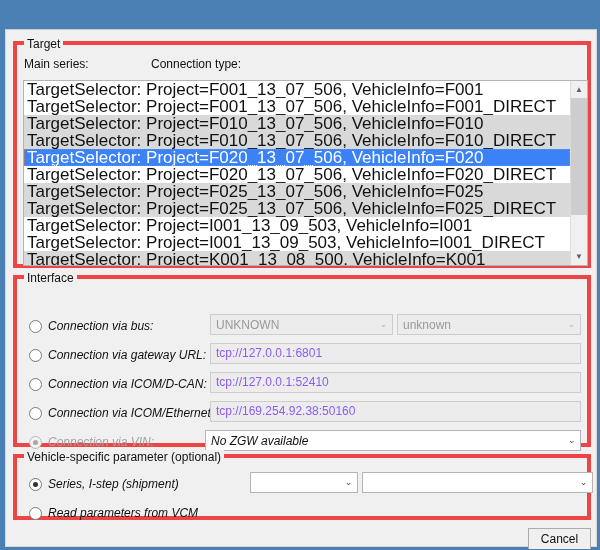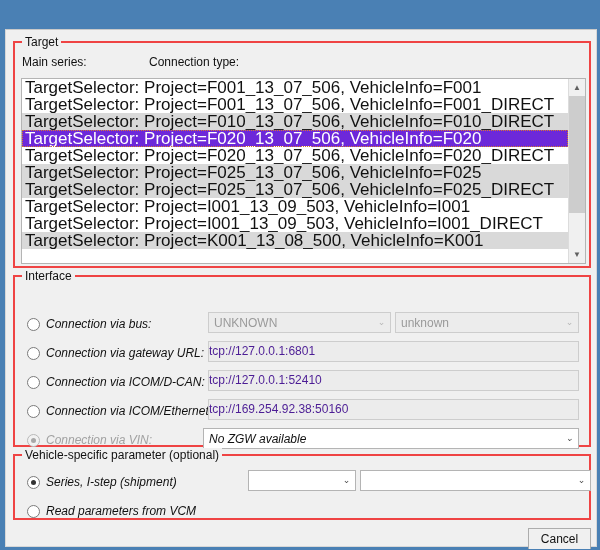--- a/index.html
+++ b/index.html
@@ -76,21 +76,21 @@
     box-sizing: border-box;
     background: #f0f0f0;
     border: 1px solid #d7d7d7;
     border-top: 1px solid #c9c9c9;
   }
 
   
   .groupbox {
     position: absolute;
     box-sizing: border-box;
-    border: 2px solid #ef4444;
+    border: 4px solid #ef4444;
   }
   .group-title {
     position: absolute;
     top: -8px;
     left: 7px;
     background: #f0f0f0;
     padding: 0 3px;
     font-size: 12px;
     color: #111111;
   }
@@ -174,21 +174,21 @@
     padding-left: 3px;
     font-size: 17px;
     color: #111111;
     white-space: nowrap;
     overflow: hidden;
     box-sizing: border-box;
     cursor: default;
   }
   .list-row.alt { background: #d9d9d9; }
   .list-row.selected {
-    background: #6d28d9;
+    background: #3b82f6;
     color: #ffffff;
     outline: 1px dotted #d97b2c;
     outline-offset: -1px;
   }
 
   
   #vscroll {
     flex: 0 0 auto;
     width: 16px;
     background: #f0f0f0;
@@ -263,22 +263,23 @@
   #r-ethernet { left: 12px; top: 127px; }
   #r-vin      { left: 12px; top: 156px; }
 
   .textbox {
     position: absolute;
     box-sizing: border-box;
     height: 21px;
     line-height: 19px;
     background: #ececec;
     border: 1px solid #cdcdcd;
-    color: #4c1d95;
-    font-size: 12px;
+    color: #8b5cf6;
+    font-size: 12px;
+    padding-left: 5px;
     white-space: nowrap;
     overflow: hidden;
   }
   #cmb-bus-1   { left: 193px; top: 35px;  width: 183px; }
   #cmb-bus-2   { left: 380px; top: 35px;  width: 184px; }
   #txt-gateway { left: 193px; top: 64px;  width: 371px; }
   #txt-dcan    { left: 193px; top: 93px;  width: 371px; }
   #txt-eth     { left: 193px; top: 122px; width: 371px; }
   #cmb-vin     { left: 188px; top: 151px; width: 376px; font-style: italic; }
 
@@ -339,20 +340,21 @@
       <div class="field-label" id="lbl-conn-type">Connection type:</div>
       <div class="combo shaded" id="cmb-conn-type">
         <span class="combo-text">All</span>
         <span class="arrow">⌄</span>
       </div>
 
       <div id="list-wrap">
         <div id="list-body">
             <div class="list-row">TargetSelector: Project=F001_13_07_506, VehicleInfo=F001</div>
             <div class="list-row">TargetSelector: Project=F001_13_07_506, VehicleInfo=F001_DIRECT</div>
+            <div class="list-row alt">TargetSelector: Project=F010_13_07_506, VehicleInfo=F010</div>
             <div class="list-row alt">TargetSelector: Project=F010_13_07_506, VehicleInfo=F010_DIRECT</div>
             <div class="list-row selected">TargetSelector: Project=F020_13_07_506, VehicleInfo=F020</div>
             <div class="list-row">TargetSelector: Project=F020_13_07_506, VehicleInfo=F020_DIRECT</div>
             <div class="list-row alt">TargetSelector: Project=F025_13_07_506, VehicleInfo=F025</div>
             <div class="list-row alt">TargetSelector: Project=F025_13_07_506, VehicleInfo=F025_DIRECT</div>
             <div class="list-row">TargetSelector: Project=I001_13_09_503, VehicleInfo=I001</div>
             <div class="list-row">TargetSelector: Project=I001_13_09_503, VehicleInfo=I001_DIRECT</div>
             <div class="list-row alt">TargetSelector: Project=K001_13_08_500, VehicleInfo=K001</div>
           </div>
         <div id="vscroll">

